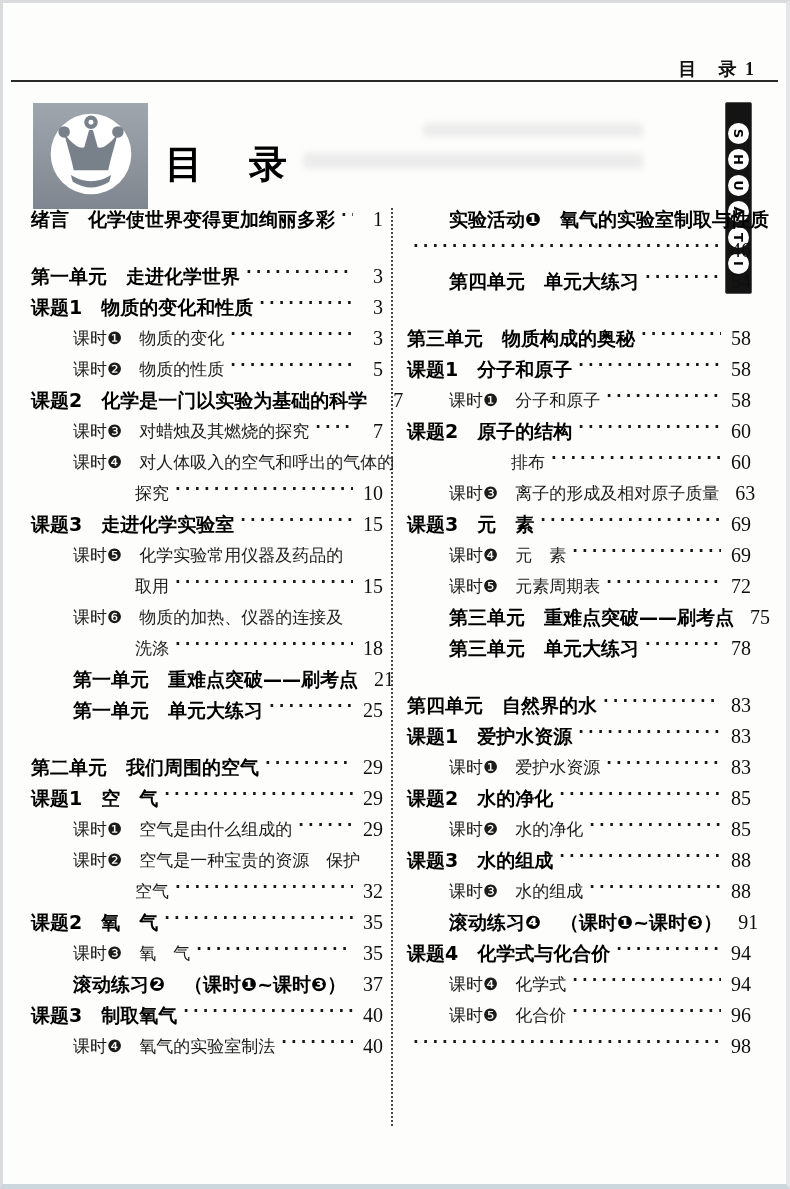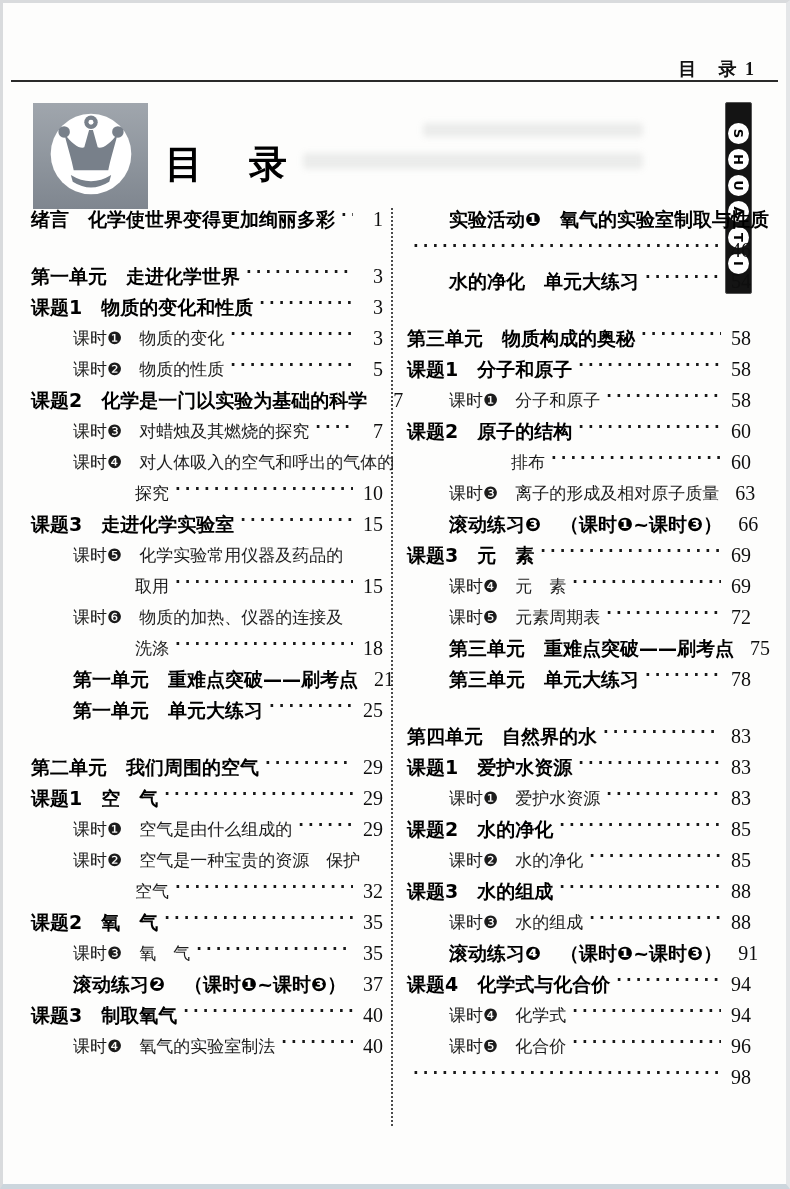--- a/index.html
+++ b/index.html
@@ -247,21 +247,21 @@
     <div class="row ind1 bold">
       <span class="label">实验活动❶　氧气的实验室制取与性质</span>
       <span class="leader"></span>
     </div>
     <div class="row ind0">
       <span class="label"></span>
       <span class="leader"></span>
       <span class="page">46</span>
     </div>
     <div class="row ind1 bold">
-      <span class="label">水的净化　单元大练习</span>
+      <span class="label">第四单元　单元大练习</span>
       <span class="leader"></span>
       <span class="page">54</span>
     </div>
     <div class="row ind0 bold gap">
       <span class="label">第三单元　物质构成的奥秘</span>
       <span class="leader"></span>
       <span class="page">58</span>
     </div>
     <div class="row ind0 bold">
       <span class="label">课题1　分子和原子</span>
@@ -281,25 +281,20 @@
     <div class="row ind2">
       <span class="label">排布</span>
       <span class="leader"></span>
       <span class="page">60</span>
     </div>
     <div class="row ind1">
       <span class="label">课时❸　离子的形成及相对原子质量</span>
       <span class="leader"></span>
       <span class="page">63</span>
     </div>
-    <div class="row ind1 bold">
-      <span class="label">滚动练习❸　（课时❶~课时❸）</span>
-      <span class="leader"></span>
-      <span class="page">66</span>
-    </div>
     <div class="row ind0 bold">
       <span class="label">课题3　元　素</span>
       <span class="leader"></span>
       <span class="page">69</span>
     </div>
     <div class="row ind1">
       <span class="label">课时❹　元　素</span>
       <span class="leader"></span>
       <span class="page">69</span>
     </div>

